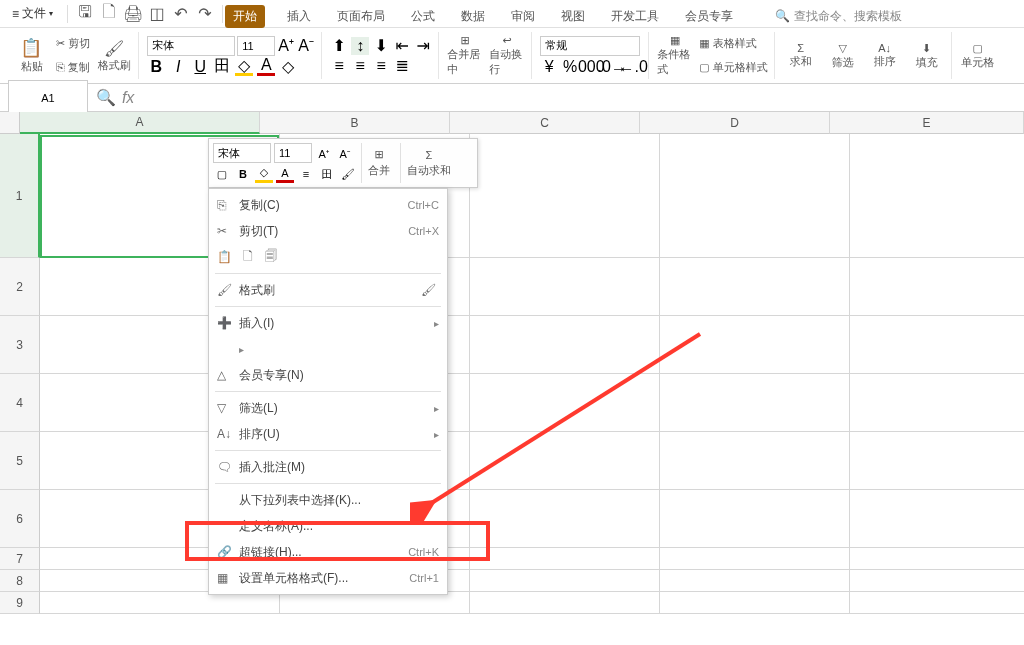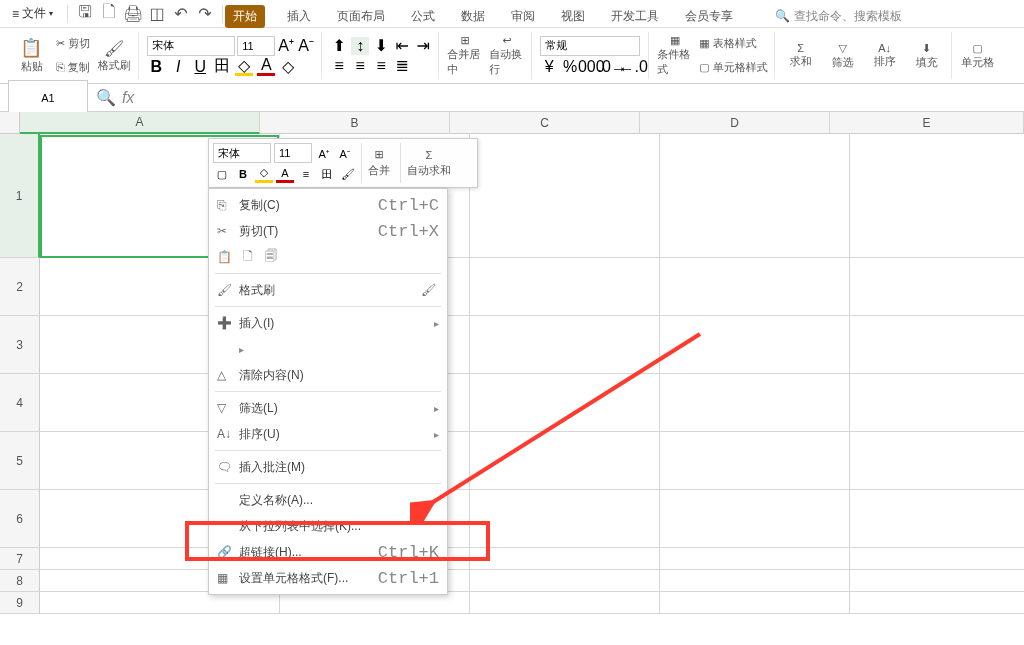--- a/index.html
+++ b/index.html
@@ -46,21 +46,21 @@
 
 .mini-toolbar { position: absolute; background: #fefefe; border: 1px solid #ccc; box-shadow: 1px 1px 4px rgba(0,0,0,0.15); padding: 4px; display: flex; gap: 4px; font-size: 11px; }
 .mini-row1 { display: flex; align-items: center; gap: 3px; }
 .mini-group-large { display: flex; flex-direction: column; align-items: center; justify-content: center; font-size: 11px; color: #555; padding: 2px 6px; cursor: pointer; gap: 2px; border-left: 1px solid #e0e0e0; }
 .mini-col { display: flex; flex-direction: column; gap: 2px; }
 
 .context-menu { position: absolute; background: #fff; border: 1px solid #ccc; box-shadow: 2px 2px 6px rgba(0,0,0,0.2); width: 240px; padding: 3px 0; font-size: 12px; }
 .ctx-item { display: flex; align-items: center; height: 26px; padding: 0 8px; cursor: pointer; color: #444; }
 .ctx-icon { width: 22px; color: #666; }
 .ctx-label { flex: 1; }
-.ctx-shortcut { color: #888; font-size: 17px; font-family: Liberation Mono, monospace; }
+.ctx-shortcut { color: #888; font-size: 11px; }
 .ctx-arrow { color: #888; font-size: 10px; }
 .ctx-sep { height: 1px; background: #e0e0e0; margin: 3px 6px; }
 .ctx-extra-icon { width: 18px; color: #666; margin-left: 4px; }
 
 .highlight-box { position: absolute; border: 4px solid #ff3a2f; pointer-events: none; }
 .arrow-annot { position: absolute; pointer-events: none; }
 </style>
 </head>
 <body>
 
@@ -366,46 +366,46 @@
       <span class="ctx-icon">➕</span>
       <span class="ctx-label">插入(I)</span>
       <span class="ctx-arrow">▸</span>
     </div>
   <div class="ctx-item">
       <span class="ctx-icon"></span>
       <span class="ctx-arrow">▸</span>
     </div>
   <div class="ctx-item">
       <span class="ctx-icon">△</span>
-      <span class="ctx-label">清除内容(N)</span>
+      <span class="ctx-label">会员专享(N)</span>
     </div>
   <div class="ctx-sep"></div>
   <div class="ctx-item">
       <span class="ctx-icon">▽</span>
       <span class="ctx-label">筛选(L)</span>
       <span class="ctx-arrow">▸</span>
     </div>
   <div class="ctx-item">
       <span class="ctx-icon">A↓</span>
       <span class="ctx-label">排序(U)</span>
       <span class="ctx-arrow">▸</span>
     </div>
   <div class="ctx-sep"></div>
   <div class="ctx-item">
       <span class="ctx-icon">🗨</span>
       <span class="ctx-label">插入批注(M)</span>
     </div>
   <div class="ctx-sep"></div>
   <div class="ctx-item">
       <span class="ctx-icon"></span>
+      <span class="ctx-label">从下拉列表中选择(K)...</span>
+    </div>
+  <div class="ctx-item">
+      <span class="ctx-icon"></span>
       <span class="ctx-label">定义名称(A)...</span>
-    </div>
-  <div class="ctx-item">
-      <span class="ctx-icon"></span>
-      <span class="ctx-label">从下拉列表中选择(K)...</span>
     </div>
   <div class="ctx-item">
       <span class="ctx-icon">🔗</span>
       <span class="ctx-label">超链接(H)...</span>
       <span class="ctx-shortcut">Ctrl+K</span>
     </div>
   <div class="ctx-item">
       <span class="ctx-icon">▦</span>
       <span class="ctx-label">设置单元格格式(F)...</span>
       <span class="ctx-shortcut">Ctrl+1</span>

